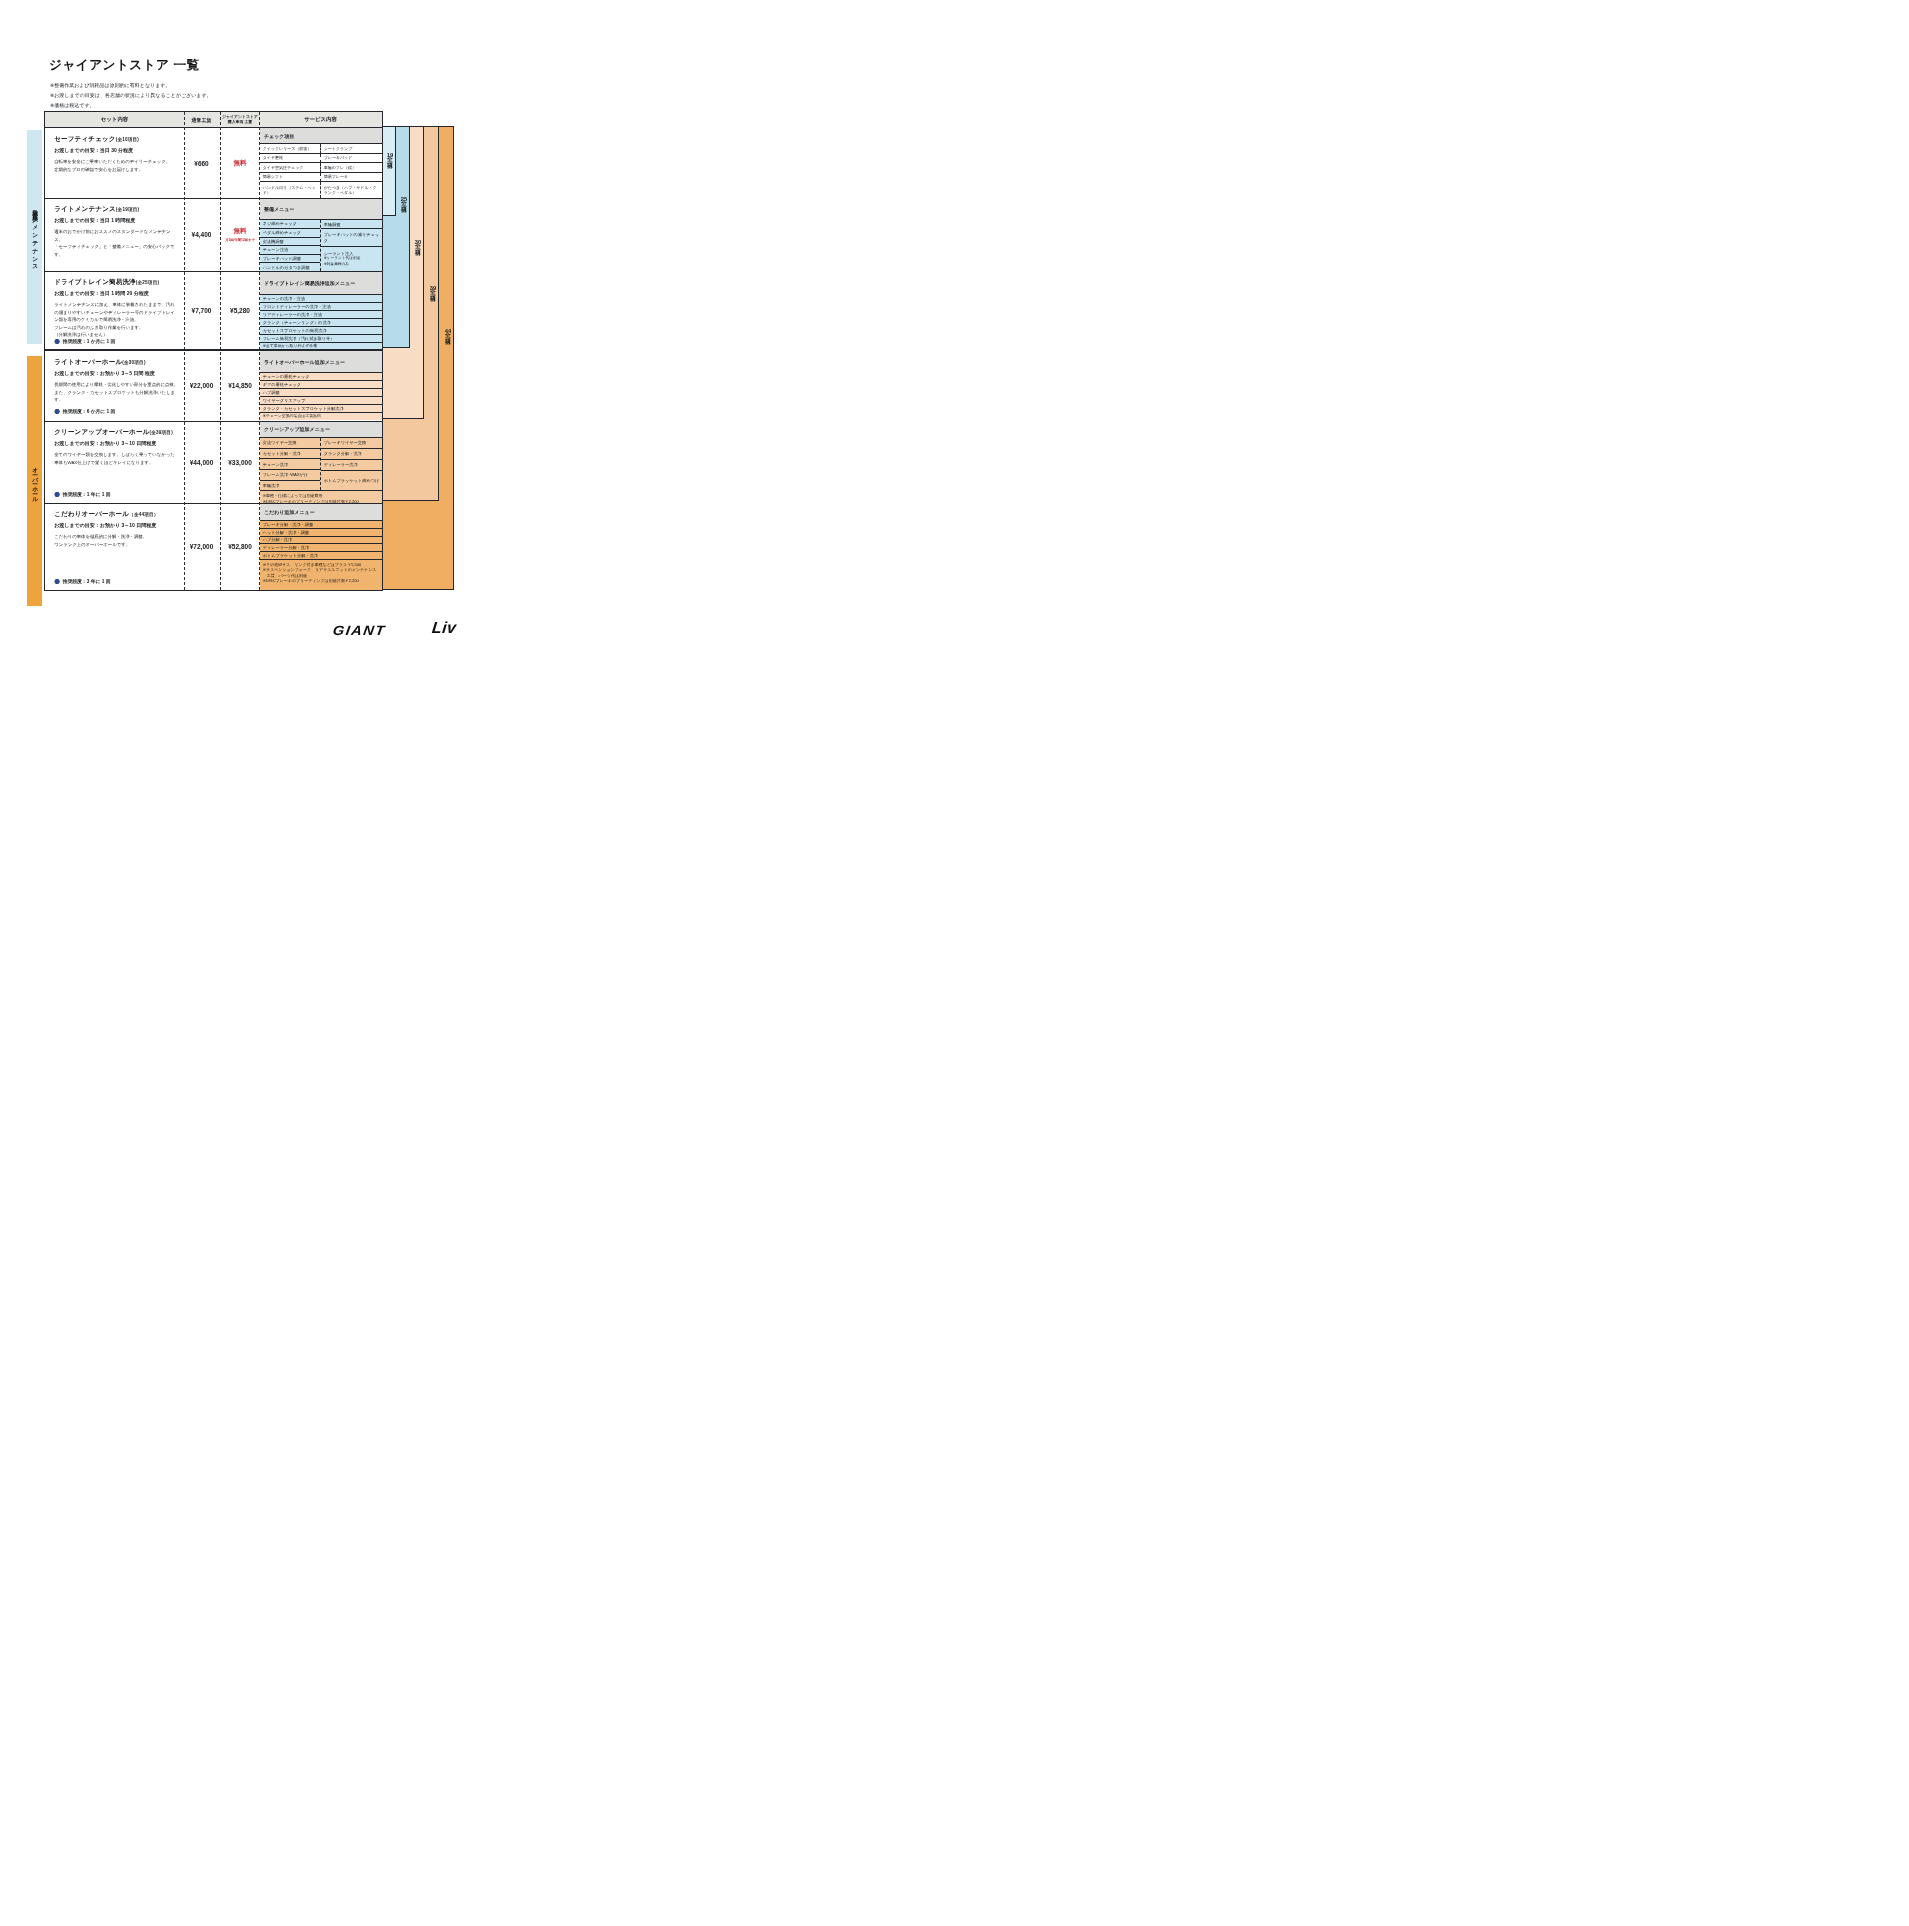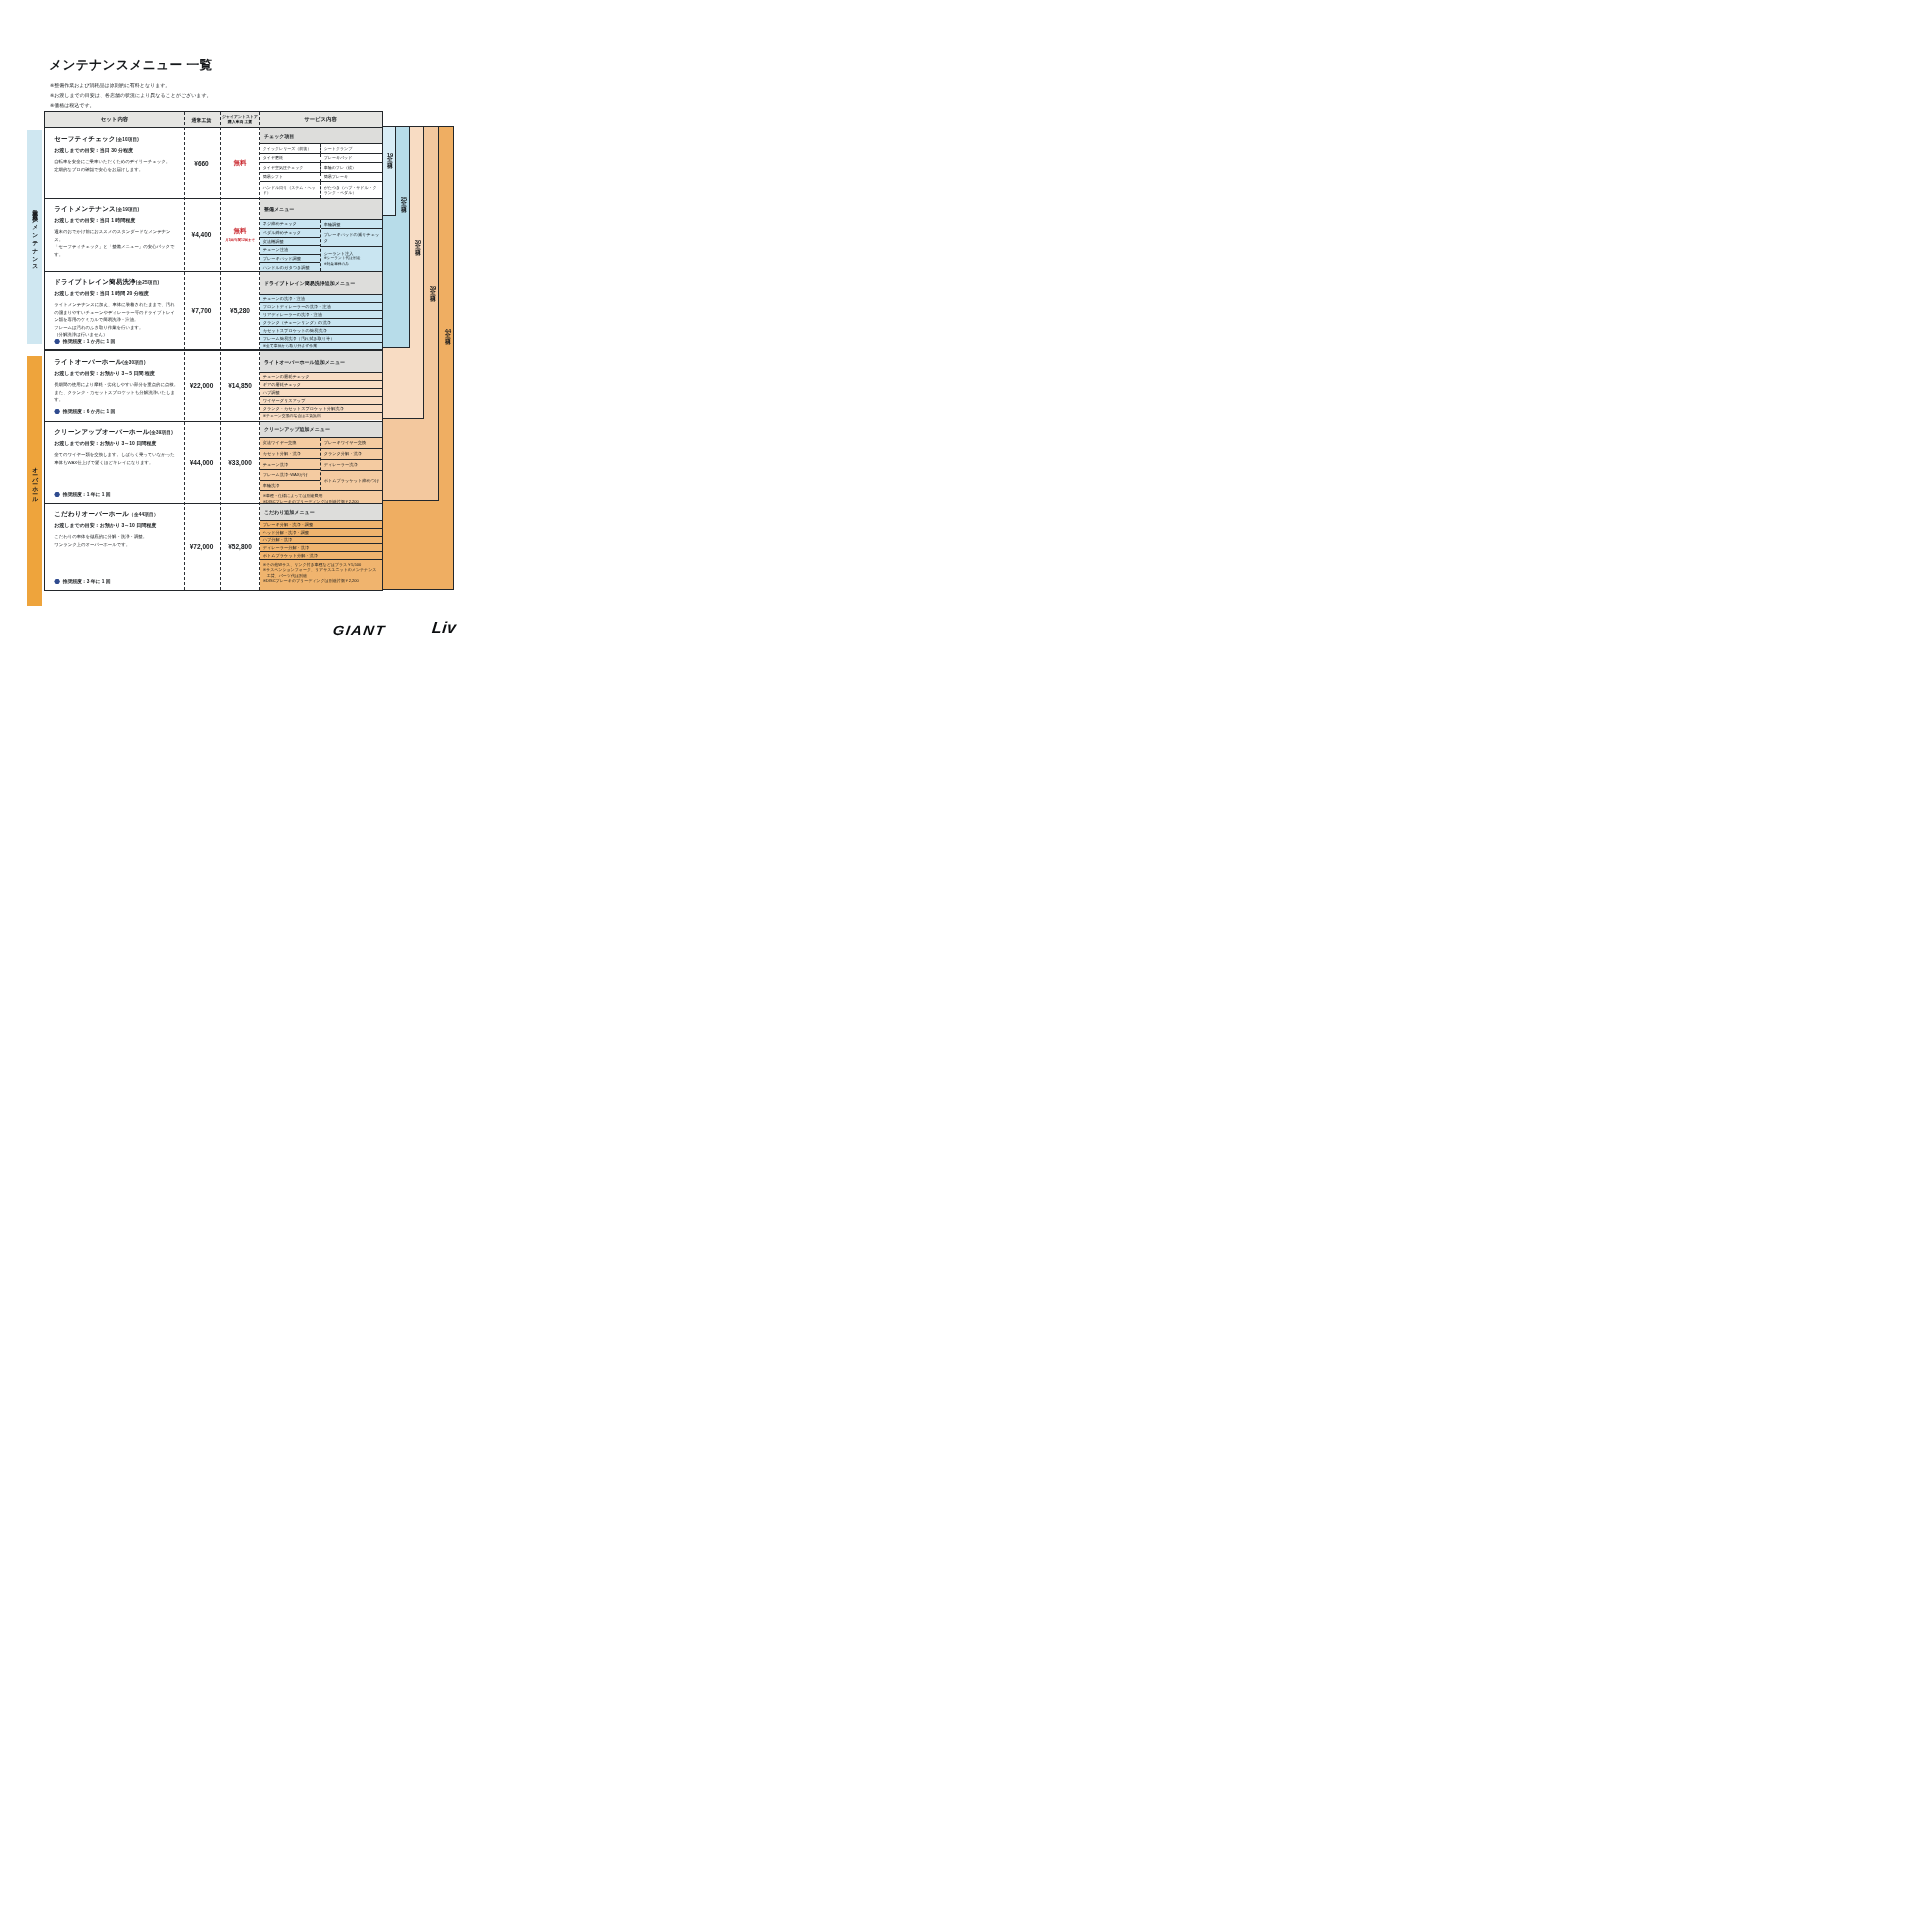--- a/index.html
+++ b/index.html
@@ -121,21 +121,21 @@
   .logo-giant { position:absolute; left:333px; top:622px; font-size:14.6px; font-weight:900; font-style:italic;
                 letter-spacing:1.5px; transform:skewX(-8deg) scaleY(0.92); color:#0b0d0f; }
   .logo-liv { position:absolute; left:432px; top:619px; font-size:16px; font-weight:900; font-style:italic;
               letter-spacing:0.4px; transform:skewX(-6deg); color:#0b0d0f; }
 </style>
 </head>
 <body>
 
 <div class="page">
 
-  <div class="title">メンテナンスメニュー 一覧</div>
+  <div class="title">ジャイアントストア 一覧</div>
   <div class="notes">※整備作業および消耗品は原則的に有料となります。
 ※お渡しまでの目安は、各店舗の状況により異なることがございます。
 ※価格は税込です。</div>
 
   <div class="bk bk5"></div>
   <div class="bk bk4"></div>
   <div class="bk bk3"></div>
   <div class="bk bk2"></div>
   <div class="bk bk1"></div>
   <div class="bklabel bkl1"><span>全</span><span class="tcy">19</span><span>項目</span></div>

